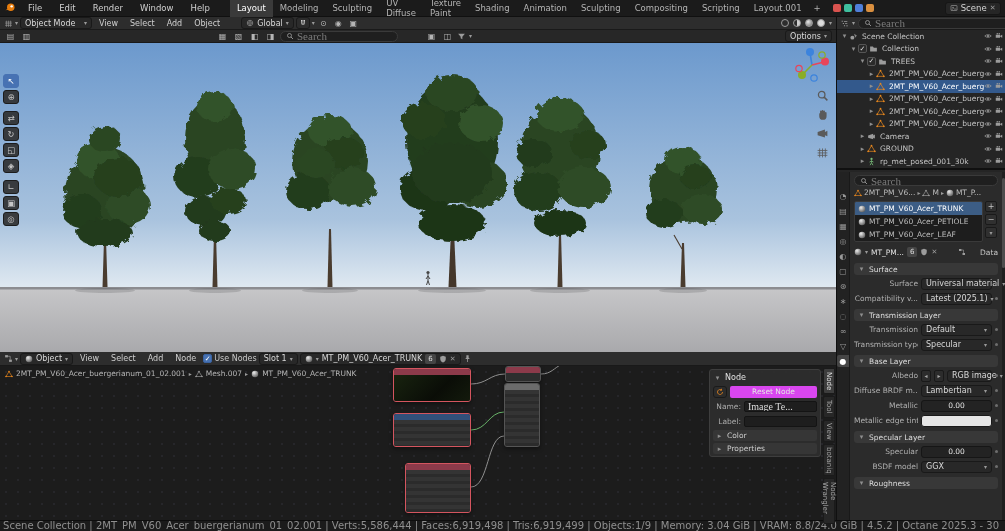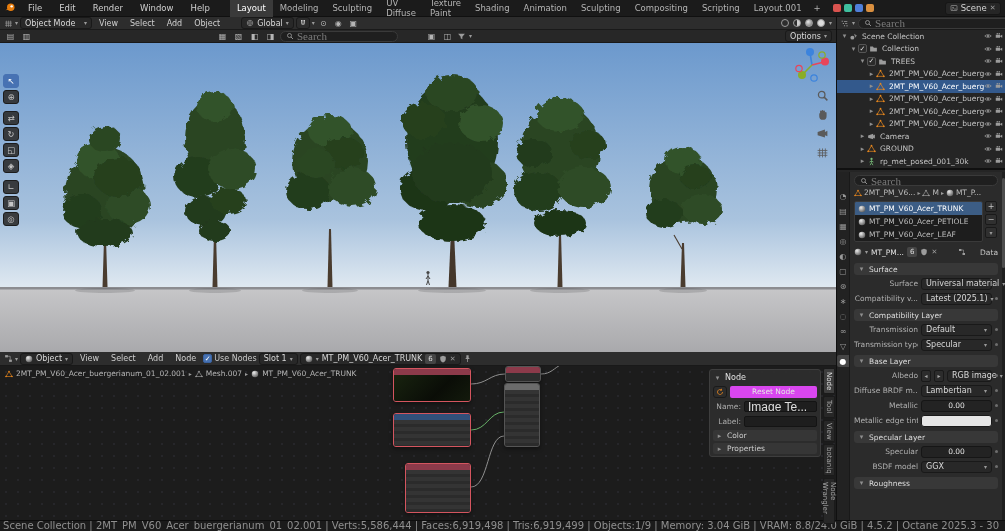--- a/index.html
+++ b/index.html
@@ -65,21 +65,21 @@
   .n-head.blue{background:#31507a}
   .n-body{position:absolute;left:0;right:0;top:6px;bottom:0;background:repeating-linear-gradient(180deg,#343434 0 4px,#2b2b2b 4px 7px)}
   .n-body.img{background:linear-gradient(135deg,#18230f,#0a0d07 60%,#131a0c)}
   .n-body.flat{background:#2e2e2e}
   .ne-wires{position:absolute;left:0;top:0;width:836px;height:154px;z-index:1;pointer-events:none}
   .npanel{position:absolute;right:15px;top:3px;width:112px;background:#2dssss}
   .npanel{background:#2d2d2dF2;border:1px solid #3e3e3e;border-radius:3px;padding:2px 3px;display:flex;flex-direction:column;gap:2px;z-index:7}
   .np-title{display:flex;align-items:center;gap:3px;font-size:8px;color:#e0e0e0;height:11px}
   .np-row{display:flex;align-items:center;gap:3px;height:13px}
   .np-lbl{width:28px;text-align:right;color:#ababab;font-size:7.5px;flex:none}
-  .np-input{flex:1;min-width:0;height:11px;background:#1e1e1e;border:1px solid #141414;border-radius:2px;color:#ddd;font-size:12px;padding:0 3px;font-family:Liberation Sans, sans-serif;outline:none}
+  .np-input{flex:1;min-width:0;height:11px;background:#1e1e1e;border:1px solid #141414;border-radius:2px;color:#ddd;font-size:10px;padding:0 3px;font-family:Liberation Serif, serif;outline:none}
   .np-btn{flex:1;height:12px;background:#474747;border:6px solid #d946ef;border-radius:2px;display:flex;align-items:center;justify-content:center;color:#e6e6e6;font-size:7.5px}
   .np-sec{display:flex;align-items:center;gap:3px;height:11px;background:#363636;border-radius:2px;color:#cccccc;font-size:7.5px;padding:0 2px}
   .ntabs{position:absolute;right:1px;top:16px;width:12px;display:flex;flex-direction:column;gap:2px;z-index:7}
   .ntab{writing-mode:vertical-rl;display:flex;align-items:center;justify-content:center;background:#272727;border:1px solid #1a1a1a;border-radius:2px 0 0 2px;color:#a5a5a5;font-size:7px;padding:3px 0}
   .ntab.active{background:#3d3d3d;color:#e8e8e8}
   
   .rightcol{position:absolute;left:836px;top:17px;width:169px;height:503px;background:#252525;border-left:1px solid #101010}
   .outliner{position:absolute;left:0;top:0;width:100%;height:153px;background:#252525;border-bottom:2px solid #101010;overflow:hidden}
   .ol-head{display:flex;align-items:center;gap:3px;height:13px;background:#2d2d2d;border-bottom:1px solid #1a1a1a;padding:0 3px}
   .ol-row{display:flex;align-items:center;height:12.5px;padding-right:2px;white-space:nowrap;overflow:hidden}
@@ -890,21 +890,21 @@
           <span class="p-lbl">Compatibility v...</span>
           <div class="p-widget dd">
             <span>Latest (2025.1)</span>
             <span class="caret">▾</span>
           </div>
           <span class="animdot"></span>
         </div>
 
         <div class="p-sec">
           <span class="disc">▾</span>
-          <span>Compatibility Layer</span>
+          <span>Transmission Layer</span>
         </div>
         <div class="p-row">
           <span class="p-lbl">Transmission</span>
           <div class="p-widget dd">
             <span>Default</span>
             <span class="caret">▾</span>
           </div>
           <span class="animdot"></span>
         </div>
         <div class="p-row">

